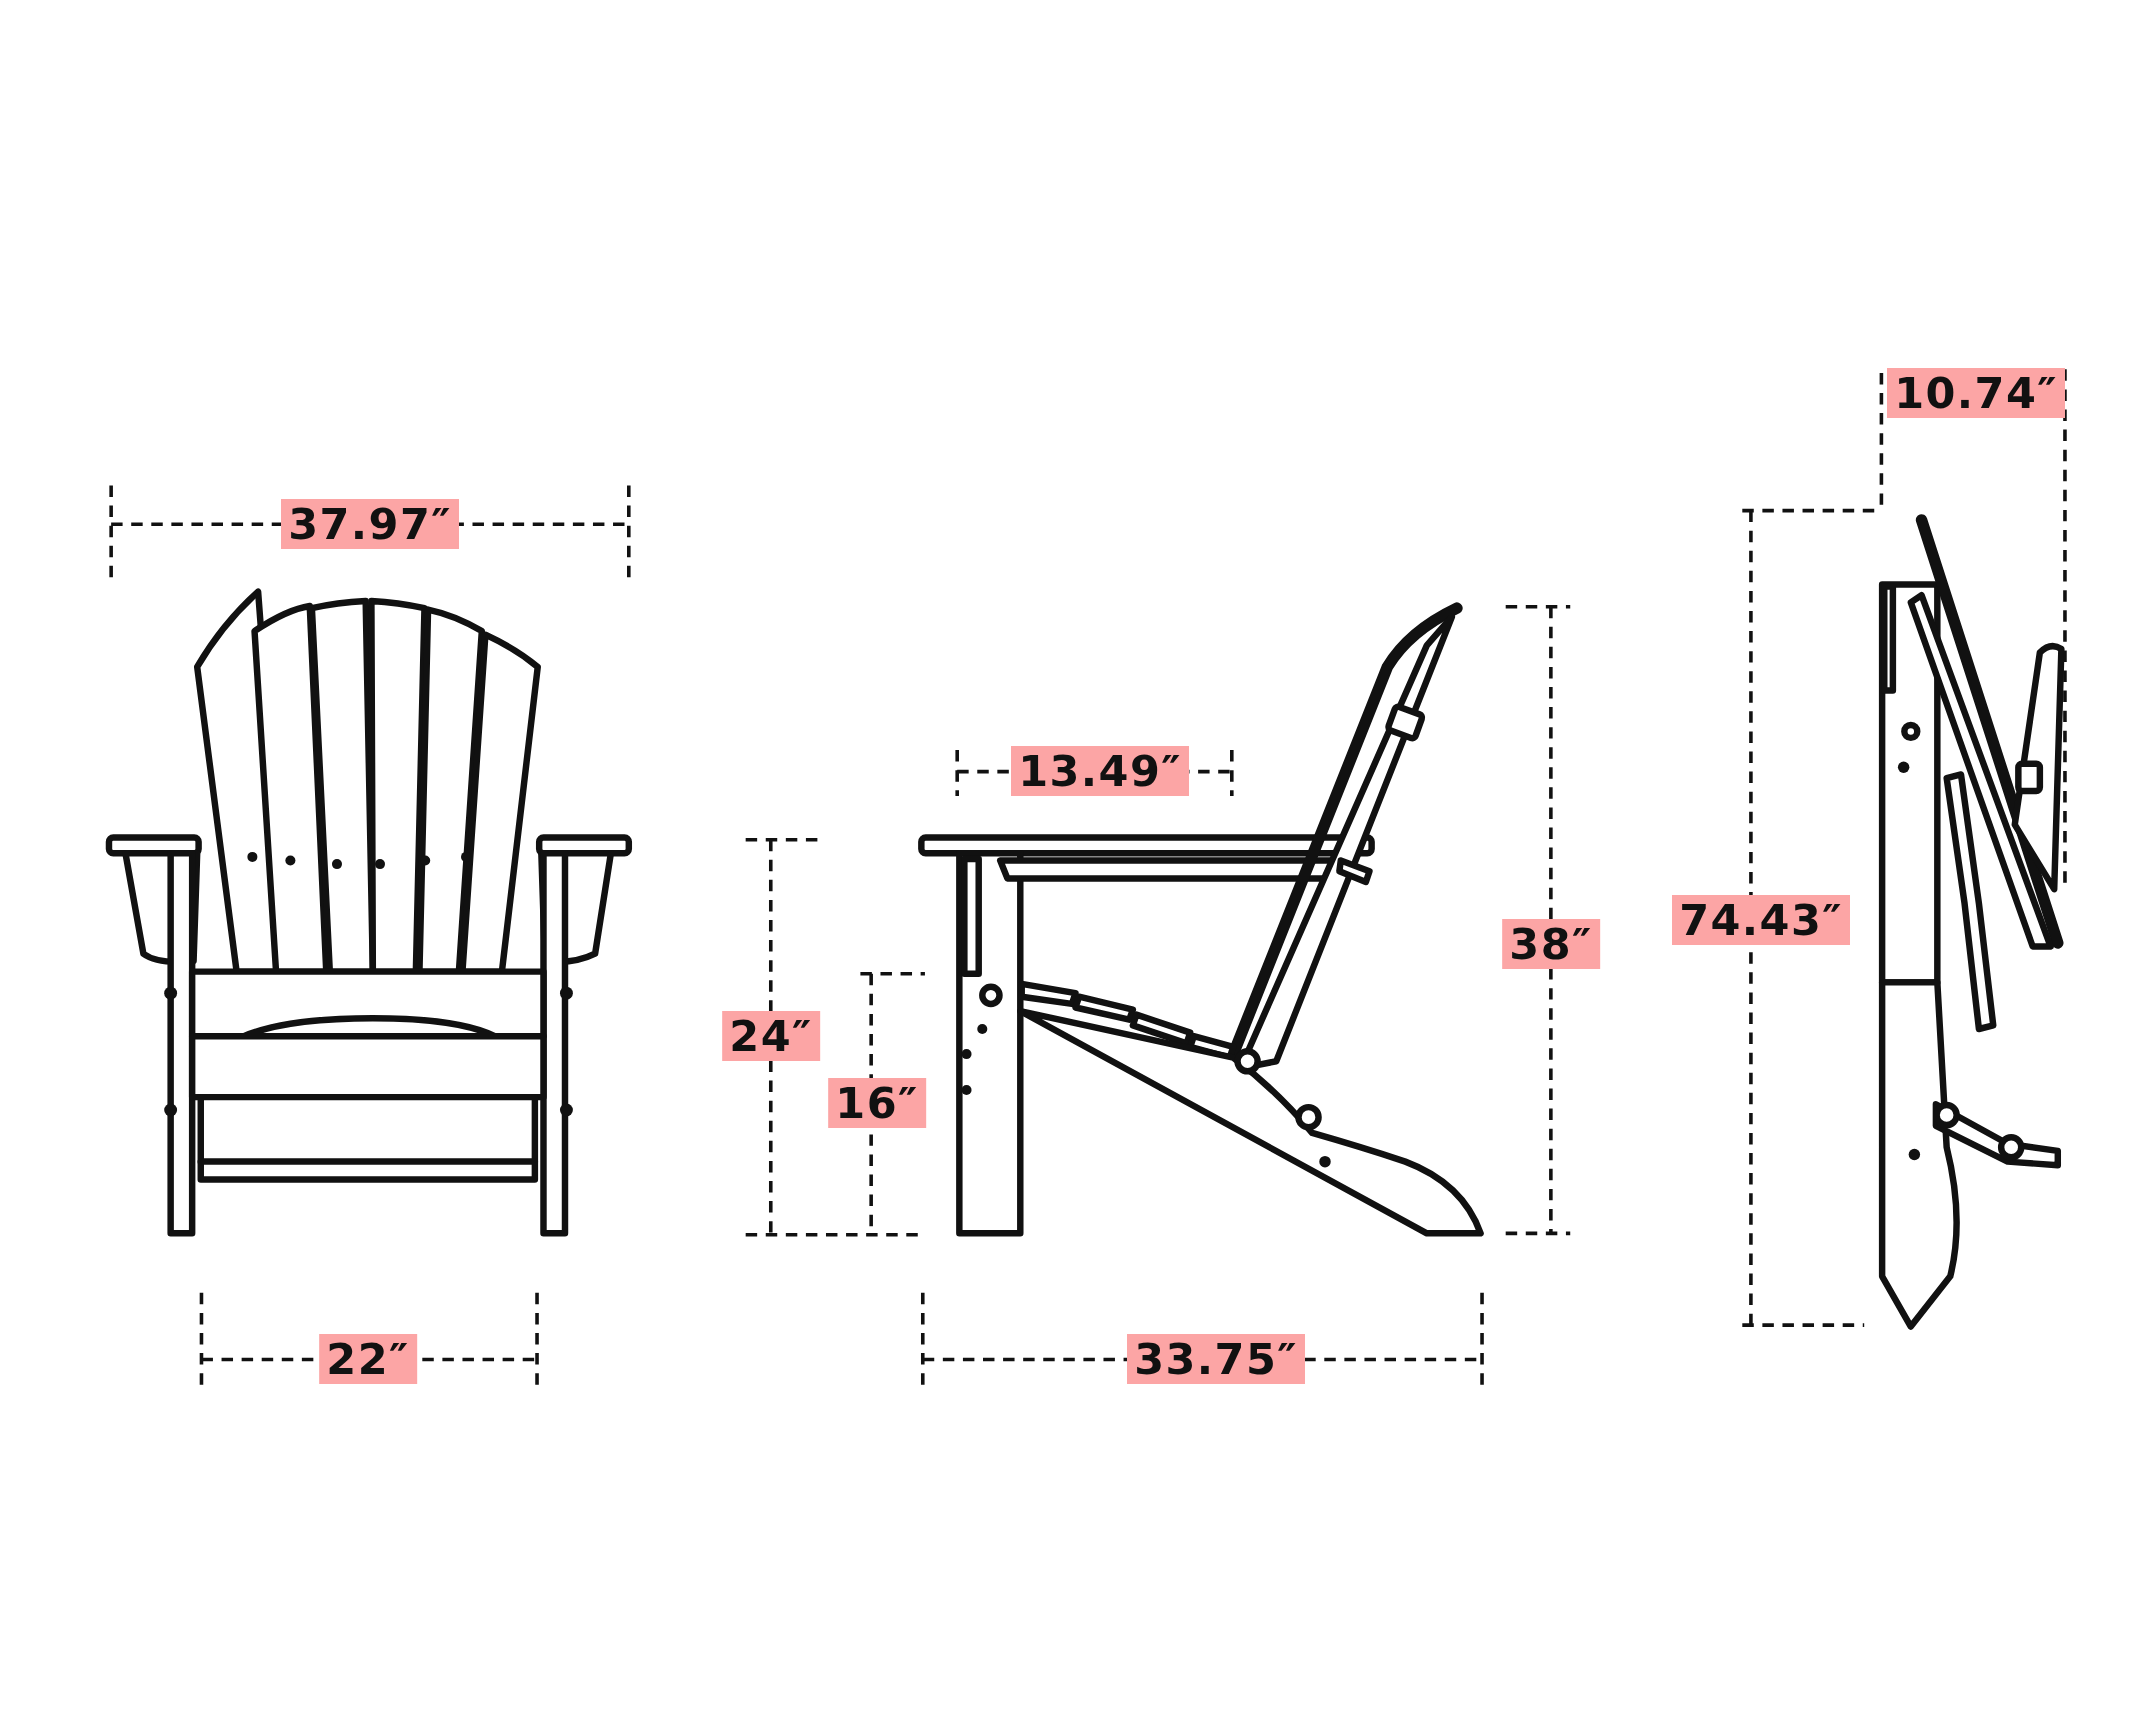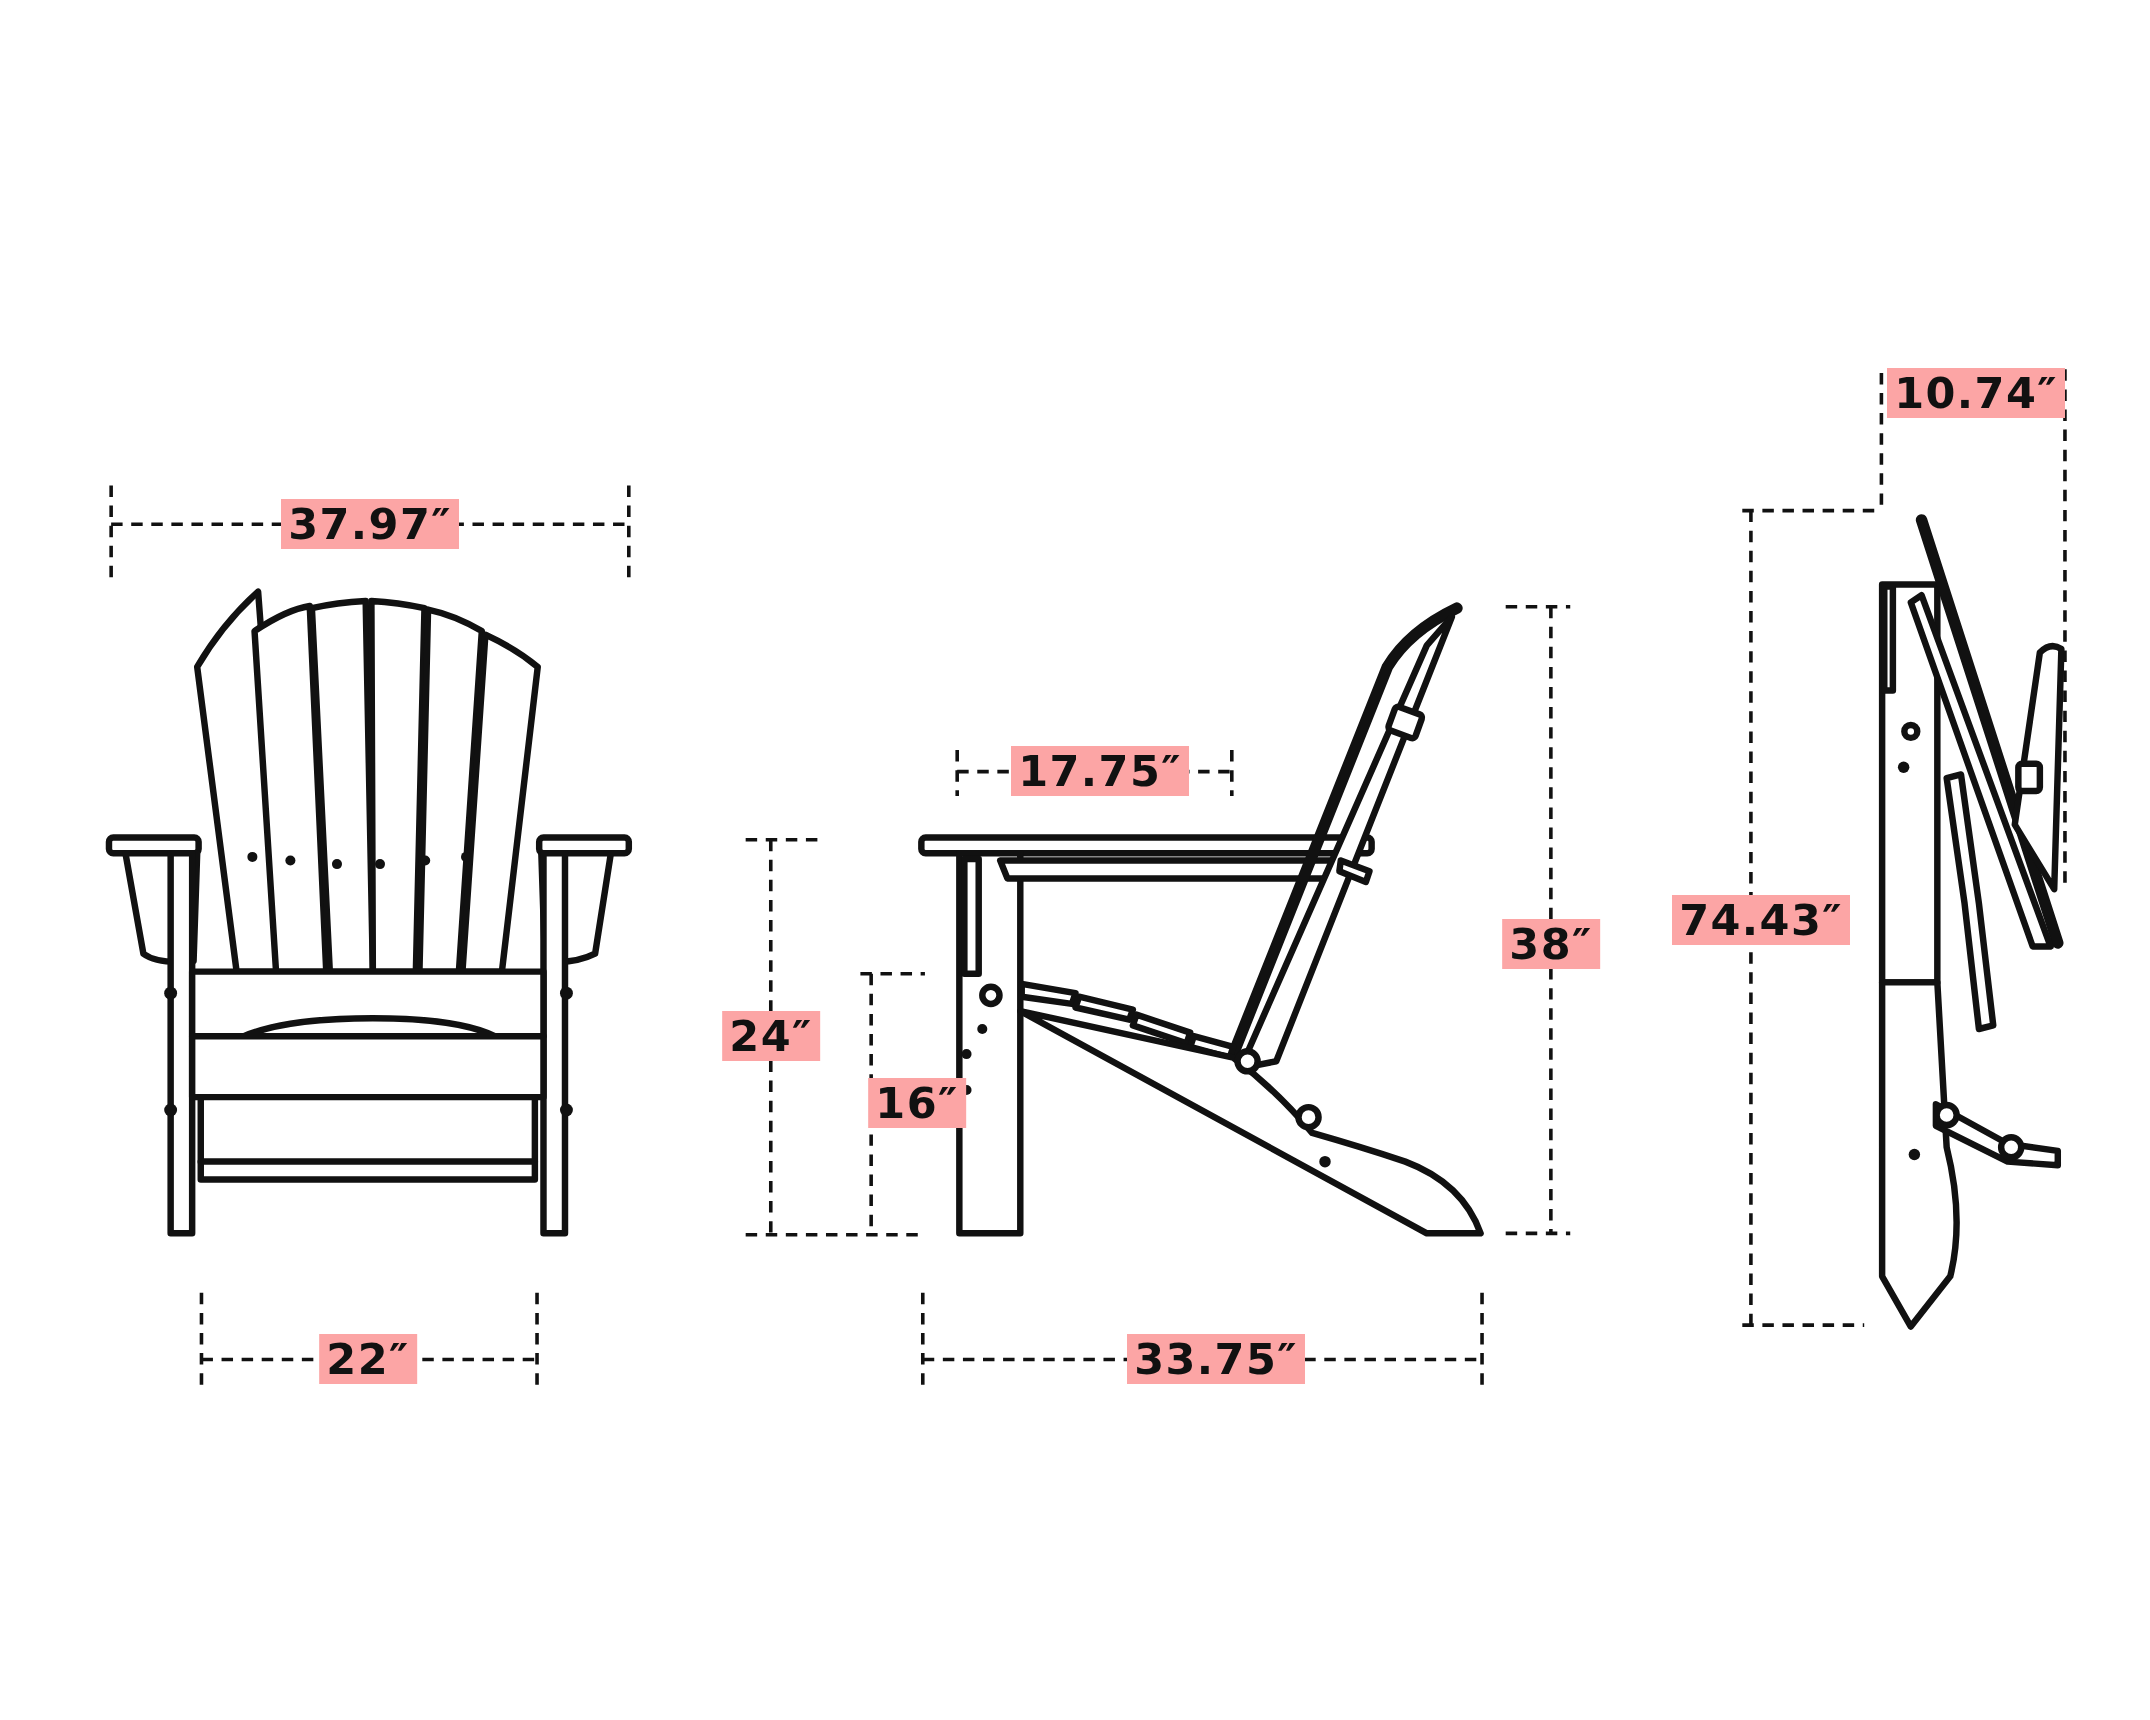--- a/index.html
+++ b/index.html
@@ -141,21 +141,21 @@
     <line class="dim" x1="2430" y1="1848" x2="2600" y2="1848"></line>
   </g>
   <g>
     <line class="dim" x1="2624" y1="520" x2="2624" y2="712"></line>
     <line class="dim" x1="2880" y1="515" x2="2880" y2="1240"></line>
   </g>
 </svg>
 
   <div class="lbl" style="left:370px;top:524px;">37.97″</div>
   <div class="lbl" style="left:368px;top:1359px;">22″</div>
-  <div class="lbl" style="left:1100px;top:771px;">17.75″</div>
+  <div class="lbl" style="left:1100px;top:771px;">13.49″</div>
   <div class="lbl" style="left:771px;top:1036px;">24″</div>
-  <div class="lbl" style="left:877px;top:1103px;margin-left:40px;">16″</div>
+  <div class="lbl" style="left:877px;top:1103px;">16″</div>
   <div class="lbl" style="left:1551px;top:944px;">38″</div>
   <div class="lbl" style="left:1200px;top:1359px;margin-left:16px;">33.75″</div>
   <div class="lbl" style="left:1761px;top:920px;">74.43″</div>
   <div class="lbl" style="left:1976px;top:393px;">10.74″</div>
 </div>
 
 
 </body></html>

